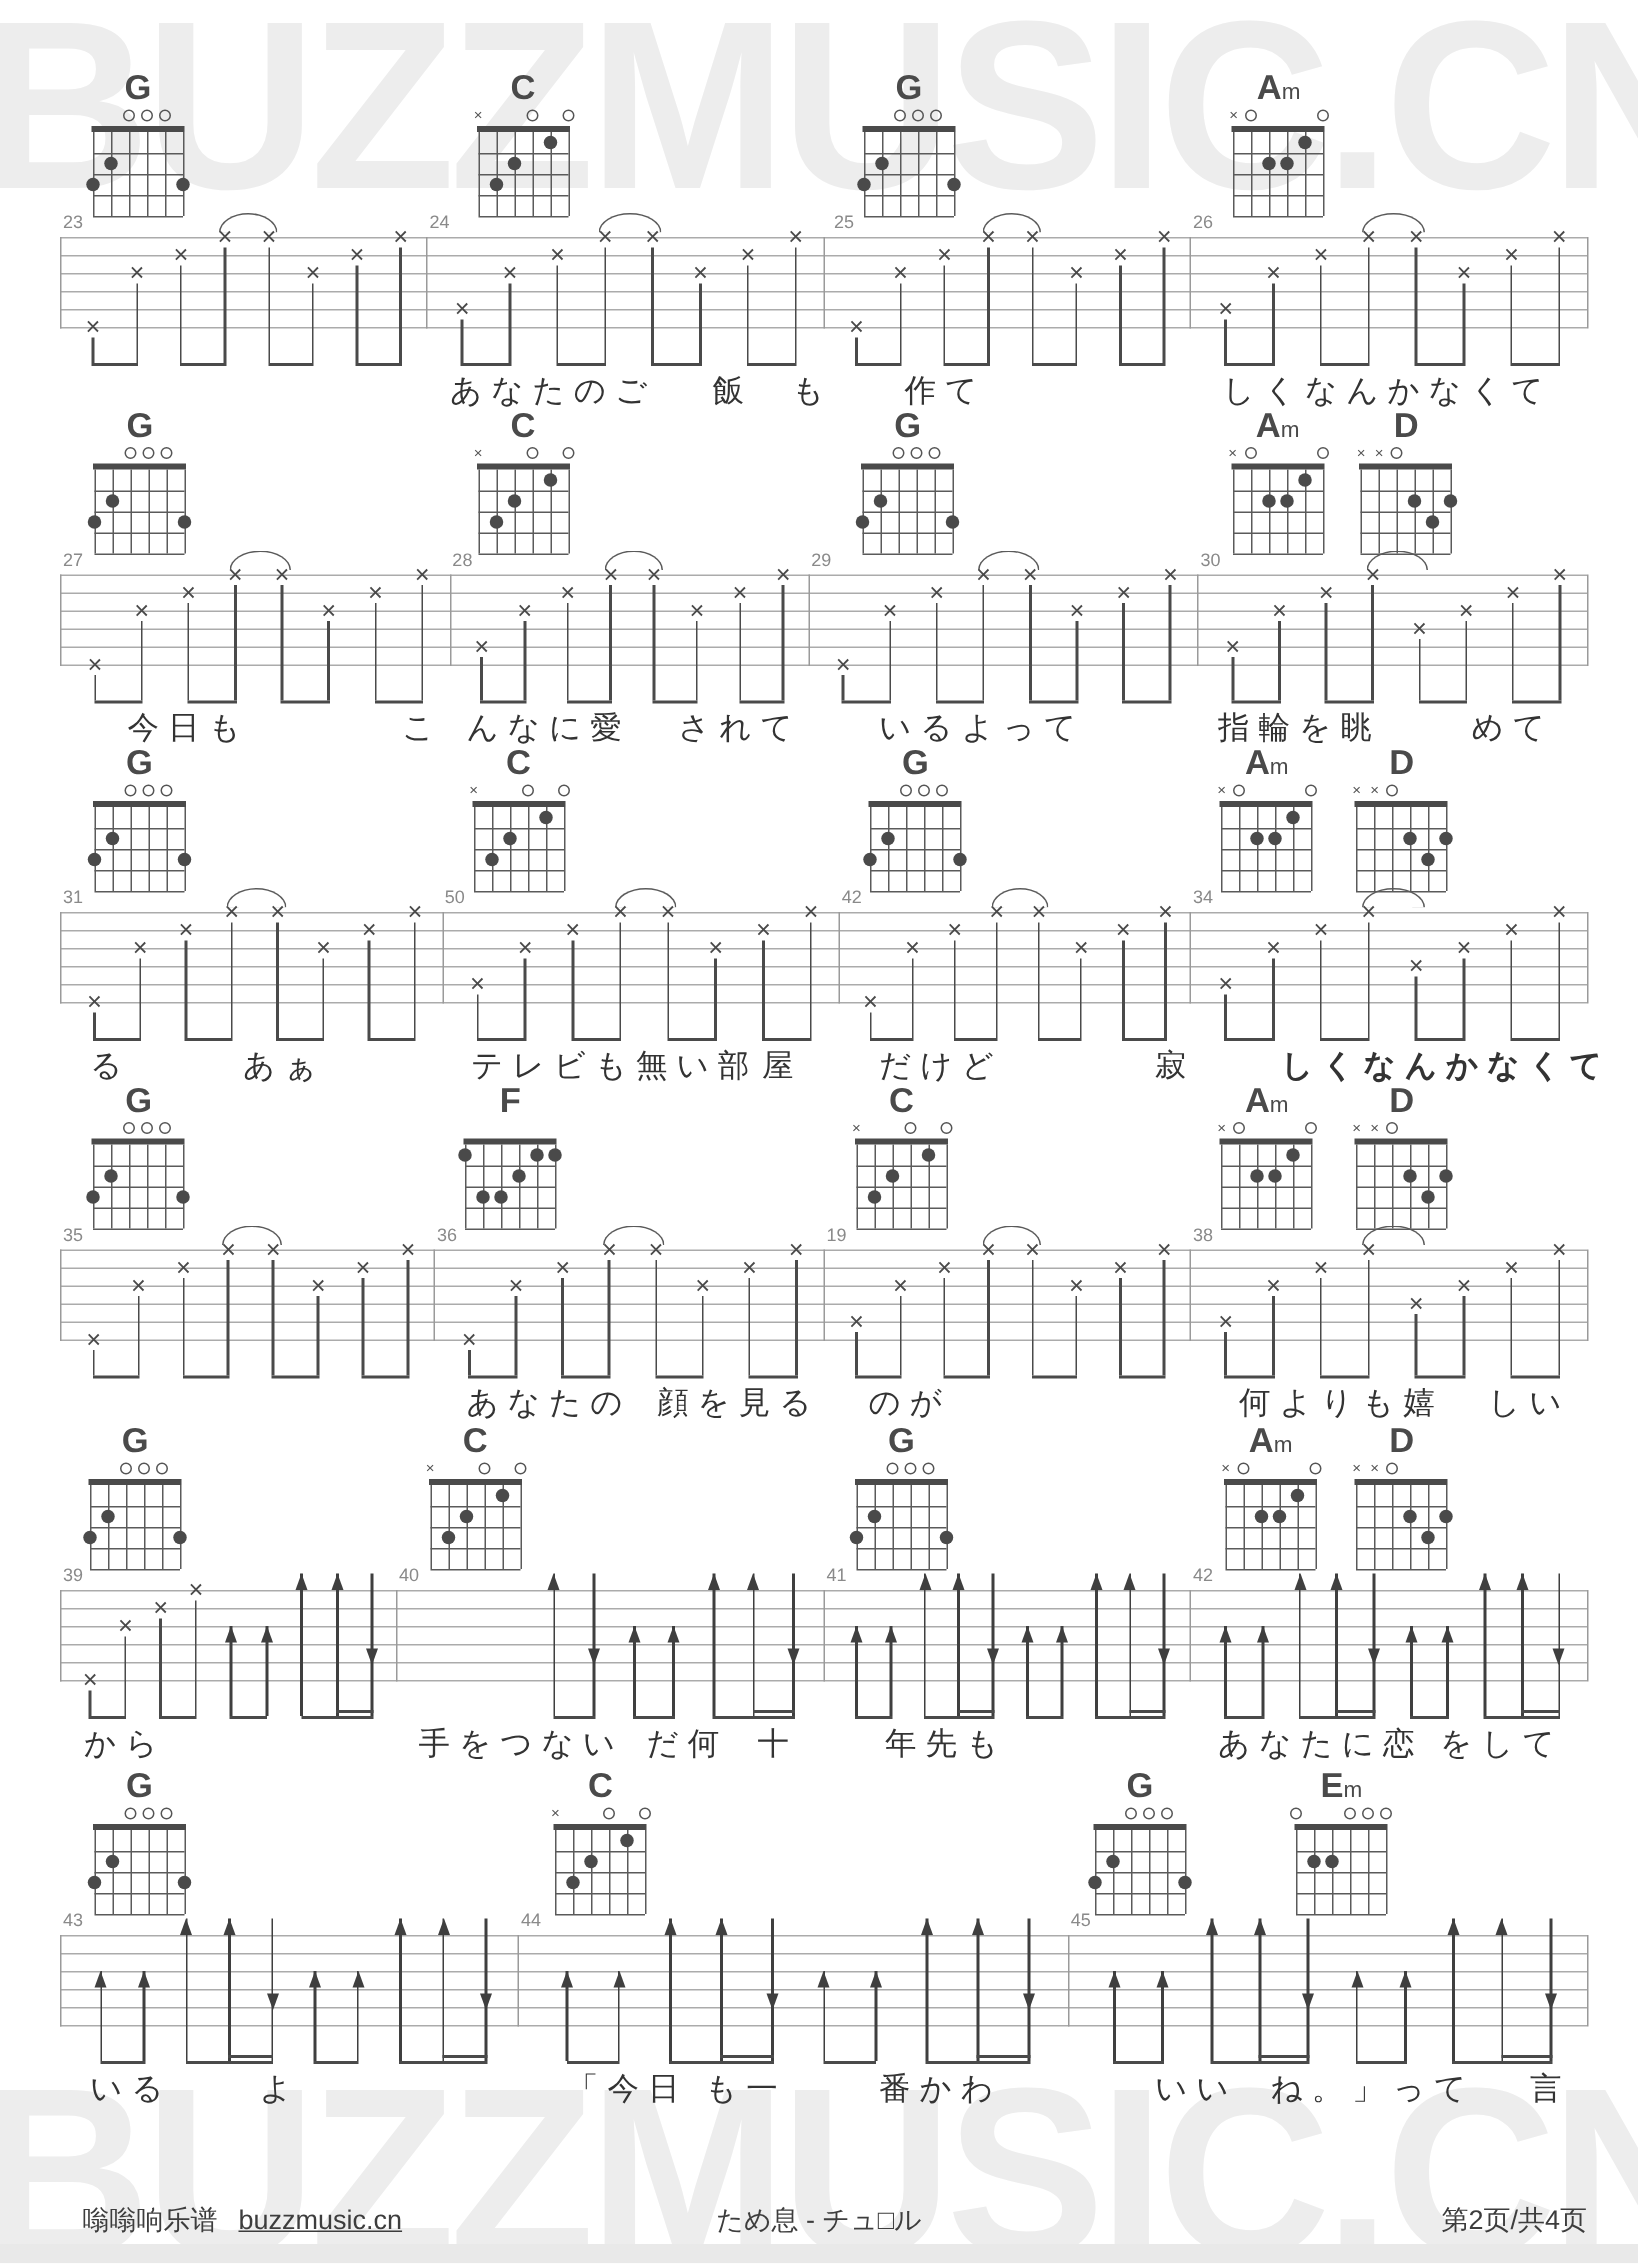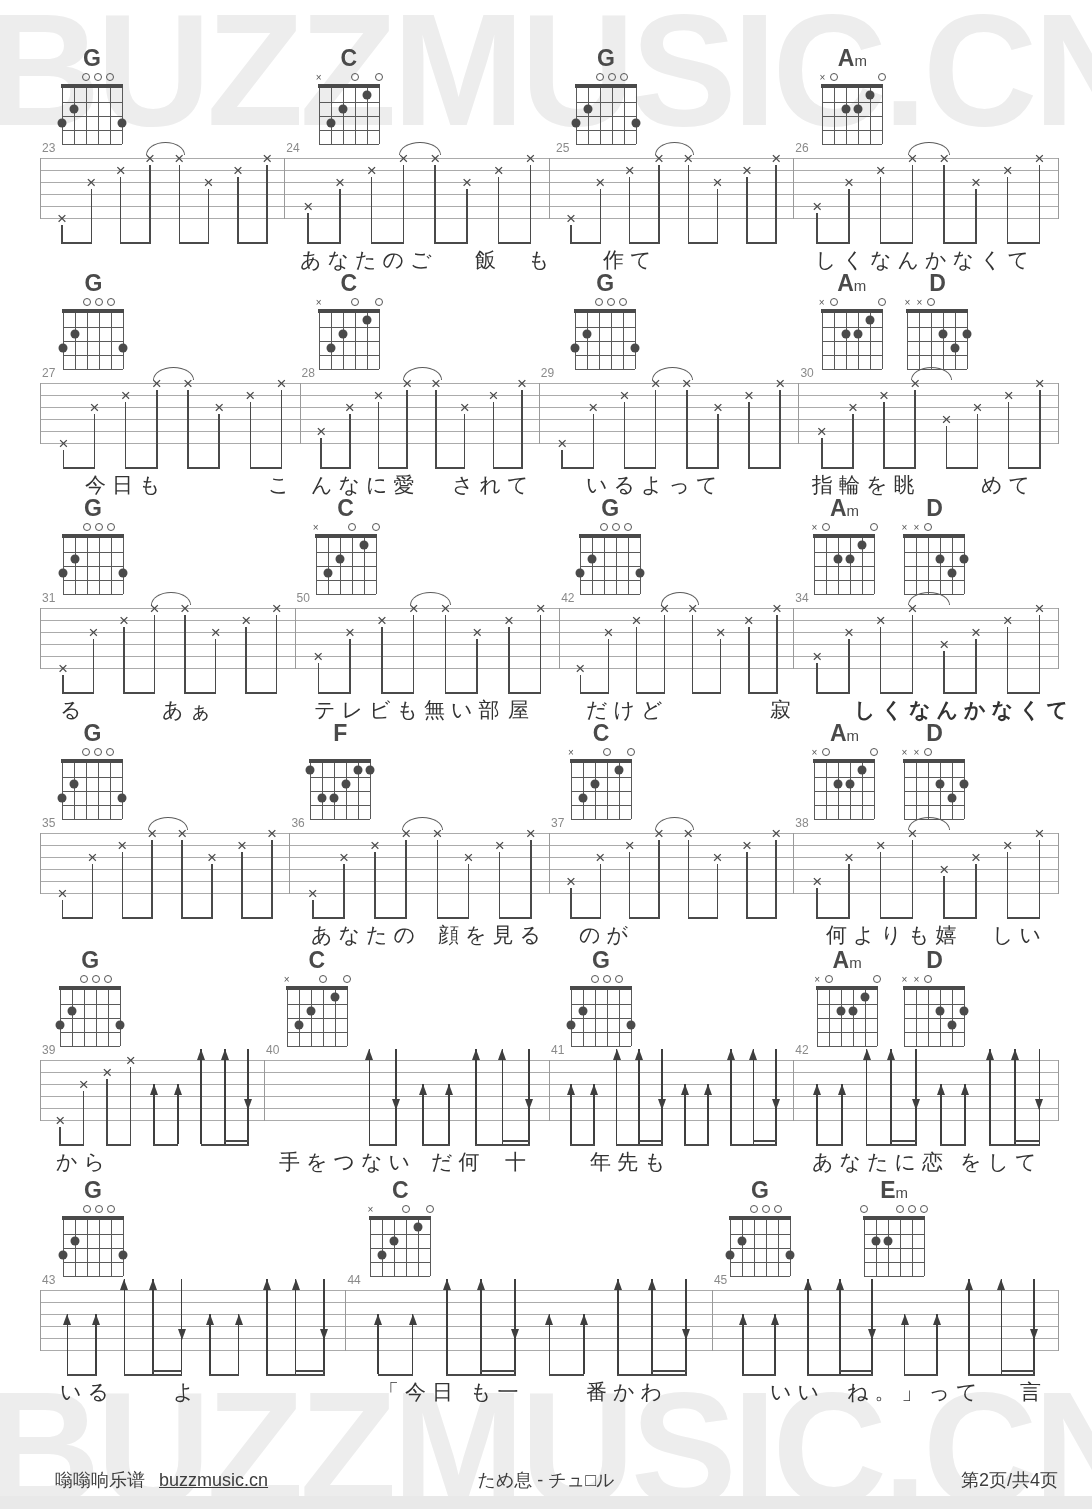--- a/index.html
+++ b/index.html
@@ -881,21 +881,21 @@
       <div class="stem" style="left: 427.777px; top: 31px; height: 53px;"></div>
       <div class="xnote" style="left: 459.678px; top: 12px;">×</div>
       <div class="stem" style="left: 458.928px; top: 19px; height: 65px;"></div>
       <div class="xnote" style="left: 490.829px; top: 0px;">×</div>
       <div class="stem" style="left: 490.079px; top: 7px; height: 77px;"></div>
       <div class="beam" style="left: 272.023px; top: 84px; width: 32.6508px;"></div>
       <div class="beam" style="left: 334.325px; top: 84px; width: 32.6508px;"></div>
       <div class="beam" style="left: 396.626px; top: 84px; width: 32.6508px;"></div>
       <div class="beam" style="left: 458.928px; top: 84px; width: 32.6508px;"></div>
       <div class="tie" style="left: 362.226px; top: -16px; width: 39.1508px;"></div>
-      <div class="mnum" style="left: 511px;">37</div>
+      <div class="mnum" style="left: 511px;">19</div>
       <div class="chord" style="left: 530.989px;">
         <div class="chord-label"><span>C</span></div>
         <div class="chord-marks">
           <div class="cmark" style="left: 0px; top: 1px;">×</div>
           <div class="cmark" style="left: 36px; top: 1px;">
             <span class="ring"></span>
           </div>
           <div class="cmark" style="left: 60px; top: 1px;">
             <span class="ring"></span>
           </div>

